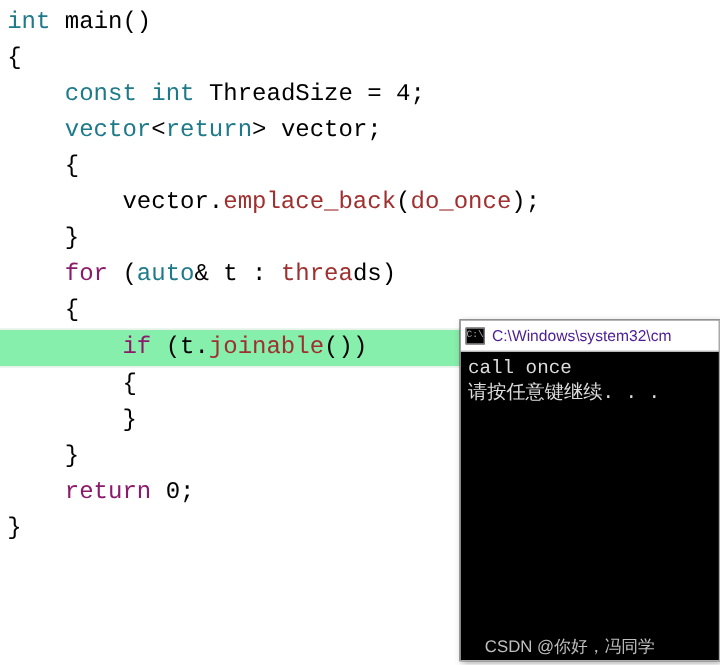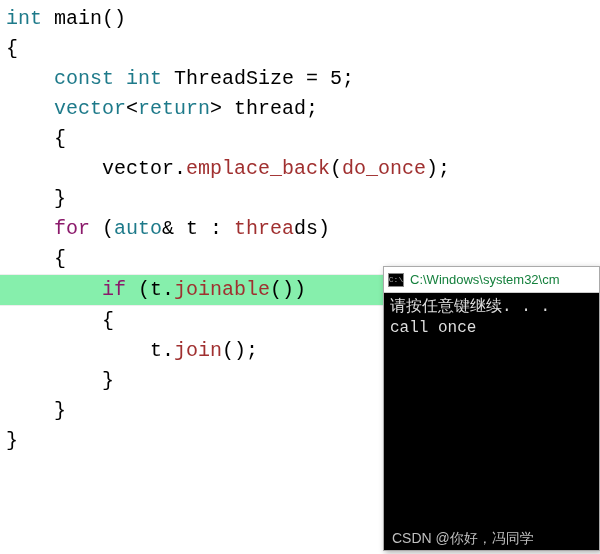--- a/index.html
+++ b/index.html
@@ -57,67 +57,67 @@
       display: flex;
       align-items: center;
       justify-content: center;
       font-size: 8px;
       color: #aaaaaa;
       margin-right: 6px;
     }
     .titlebar-text {
       font-family: "Segoe UI", Tahoma, sans-serif;
       font-size: 13px;
-      color: #15803d;
+      color: #4c1d95;
       white-space: nowrap;
     }
     .terminal-body {
       padding: 4px 6px;
       font-family: "NSimSun", "SimSun", "Courier New", monospace;
       font-size: 16px;
       color: #dddddd;
       line-height: 1.3;
     }
     .terminal-line { white-space: pre; }
     .watermark {
       position: absolute;
       bottom: 6px;
-      left: 392px;
+      left: 404px;
       color: #bfbfbf;
       font-family: "Microsoft YaHei", sans-serif;
       font-size: 14px;
       white-space: nowrap;
       margin-top: 12px;
     }
   </style>
 </head>
 <body>
 
 <div class="code-editor">
   <div class="code-line"><span class="kw-type">int</span><span> main</span><span>()</span></div>
   <div class="code-line"><span>{</span></div>
-  <div class="code-line"><span>    </span><span class="kw-type">const</span><span> </span><span class="kw-type">int</span><span> ThreadSize = 5;</span></div>
-  <div class="code-line"><span>    </span><span class="kw-type">vector</span><span>&lt;</span><span class="kw-type">return</span><span>&gt;</span><span> thread;</span></div>
+  <div class="code-line"><span>    </span><span class="kw-type">const</span><span> </span><span class="kw-type">int</span><span> ThreadSize = 4;</span></div>
+  <div class="code-line"><span>    </span><span class="kw-type">vector</span><span>&lt;</span><span class="kw-type">return</span><span>&gt;</span><span> vector;</span></div>
   <div class="code-line"><span>    {</span></div>
   <div class="code-line"><span>        vector.</span><span class="func-call">emplace_back</span><span>(</span><span class="func-call">do_once</span><span>);</span></div>
   <div class="code-line"><span>    }</span></div>
   <div class="code-line"><span>    </span><span class="kw-ctrl">for</span><span> (</span><span class="kw-type">auto</span><span>&amp; t : </span><span class="func-call">threa</span><span>ds)</span></div>
   <div class="code-line"><span>    {</span></div>
   <div class="code-line highlighted"><span>        </span><span class="kw-ctrl">if</span><span> (t.</span><span class="func-call">joinable</span><span>())</span></div>
   <div class="code-line"><span>        {</span></div>
-  <div class="code-line"><span>            t.</span><span class="func-call">join</span><span>();</span></div>
   <div class="code-line"><span>        }</span></div>
   <div class="code-line"><span>    }</span></div>
+  <div class="code-line"><span>    </span><span class="kw-ctrl">return</span><span> 0;</span></div>
   <div class="code-line"><span>}</span></div>
 </div>
 
 <div class="terminal-window">
   <div class="titlebar">
     <div class="titlebar-icon">C:\</div>
     <div class="titlebar-text">C:\Windows\system32\cm</div>
   </div>
   <div class="terminal-body">
+    <div class="terminal-line">call once</div>
     <div class="terminal-line">请按任意键继续. . .</div>
-    <div class="terminal-line">call once</div>
   </div>
 </div>
 
 <div class="watermark">CSDN @你好，冯同学</div>
 
 </body></html>

